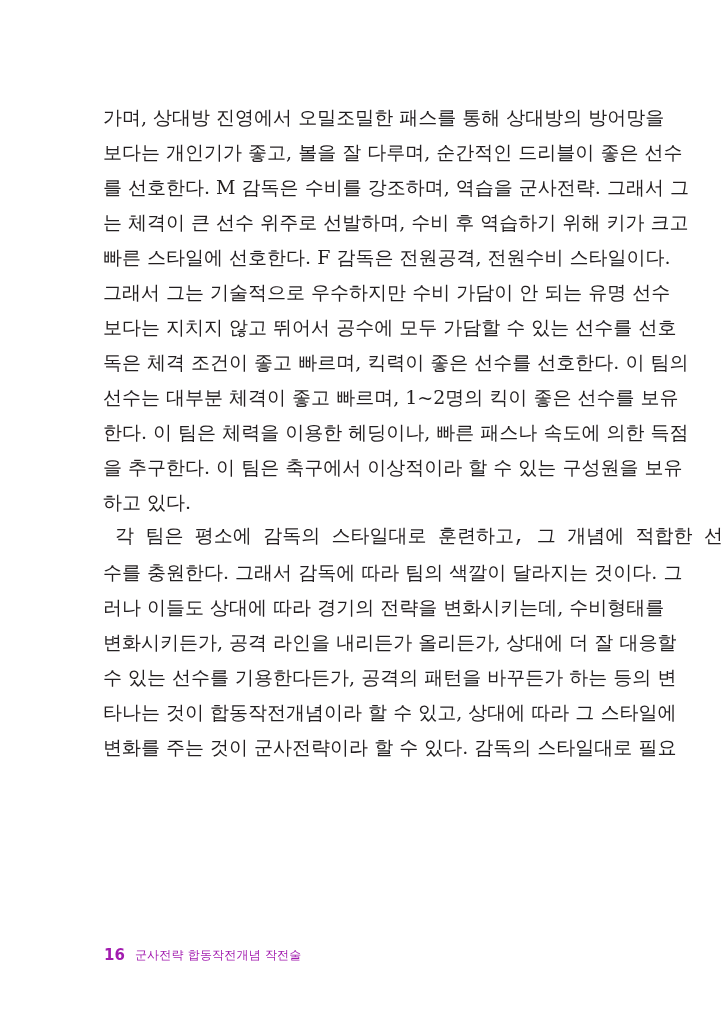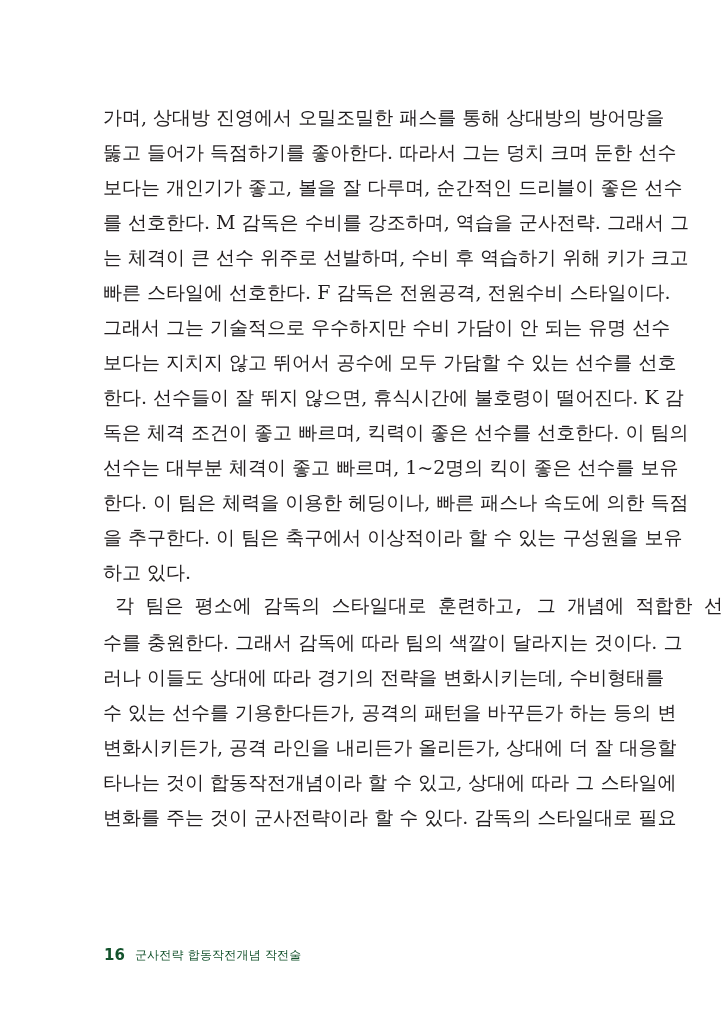--- a/index.html
+++ b/index.html
@@ -45,56 +45,54 @@
       font-family: Liberation Mono, monospace;
     }
     .footer {
       position: absolute;
       left: 104px;
       top: 945px;
       height: 20px;
       display: flex;
       align-items: center;
       font-family: "DejaVu Sans", "Liberation Sans", sans-serif;
-      color: #14532d;
+      color: #a21caf;
     }
     .page-number {
       font-weight: bold;
       font-size: 15px;
       margin-right: 10px;
     }
     .book-title {
       font-size: 12px;
       letter-spacing: 0.2px;
     }
   </style>
 </head>
 <body>
 
 <div class="page">
   <div class="body-text">
     <div class="line">가며, 상대방 진영에서 오밀조밀한 패스를 통해 상대방의 방어망을</div>
-    <div class="line">뚫고 들어가 득점하기를 좋아한다. 따라서 그는 덩치 크며 둔한 선수</div>
     <div class="line">보다는 개인기가 좋고, 볼을 잘 다루며, 순간적인 드리블이 좋은 선수</div>
     <div class="line">를 선호한다. M 감독은 수비를 강조하며, 역습을 군사전략. 그래서 그</div>
     <div class="line">는 체격이 큰 선수 위주로 선발하며, 수비 후 역습하기 위해 키가 크고</div>
     <div class="line">빠른 스타일에 선호한다. F 감독은 전원공격, 전원수비 스타일이다.</div>
     <div class="line">그래서 그는 기술적으로 우수하지만 수비 가담이 안 되는 유명 선수</div>
     <div class="line">보다는 지치지 않고 뛰어서 공수에 모두 가담할 수 있는 선수를 선호</div>
-    <div class="line">한다. 선수들이 잘 뛰지 않으면, 휴식시간에 불호령이 떨어진다. K 감</div>
     <div class="line">독은 체격 조건이 좋고 빠르며, 킥력이 좋은 선수를 선호한다. 이 팀의</div>
     <div class="line">선수는 대부분 체격이 좋고 빠르며, 1~2명의 킥이 좋은 선수를 보유</div>
     <div class="line">한다. 이 팀은 체력을 이용한 헤딩이나, 빠른 패스나 속도에 의한 득점</div>
     <div class="line">을 추구한다. 이 팀은 축구에서 이상적이라 할 수 있는 구성원을 보유</div>
     <div class="line last">하고 있다.</div>
     <div class="line indent">각 팀은 평소에 감독의 스타일대로 훈련하고, 그 개념에 적합한 선</div>
     <div class="line">수를 충원한다. 그래서 감독에 따라 팀의 색깔이 달라지는 것이다. 그</div>
     <div class="line">러나 이들도 상대에 따라 경기의 전략을 변화시키는데, 수비형태를</div>
+    <div class="line">변화시키든가, 공격 라인을 내리든가 올리든가, 상대에 더 잘 대응할</div>
     <div class="line">수 있는 선수를 기용한다든가, 공격의 패턴을 바꾸든가 하는 등의 변</div>
-    <div class="line">변화시키든가, 공격 라인을 내리든가 올리든가, 상대에 더 잘 대응할</div>
     <div class="line">타나는 것이 합동작전개념이라 할 수 있고, 상대에 따라 그 스타일에</div>
     <div class="line">변화를 주는 것이 군사전략이라 할 수 있다. 감독의 스타일대로 필요</div>
   </div>
 
   <div class="footer">
     <span class="page-number">16</span>
     <span class="book-title">군사전략 합동작전개념 작전술</span>
   </div>
 </div>
 

